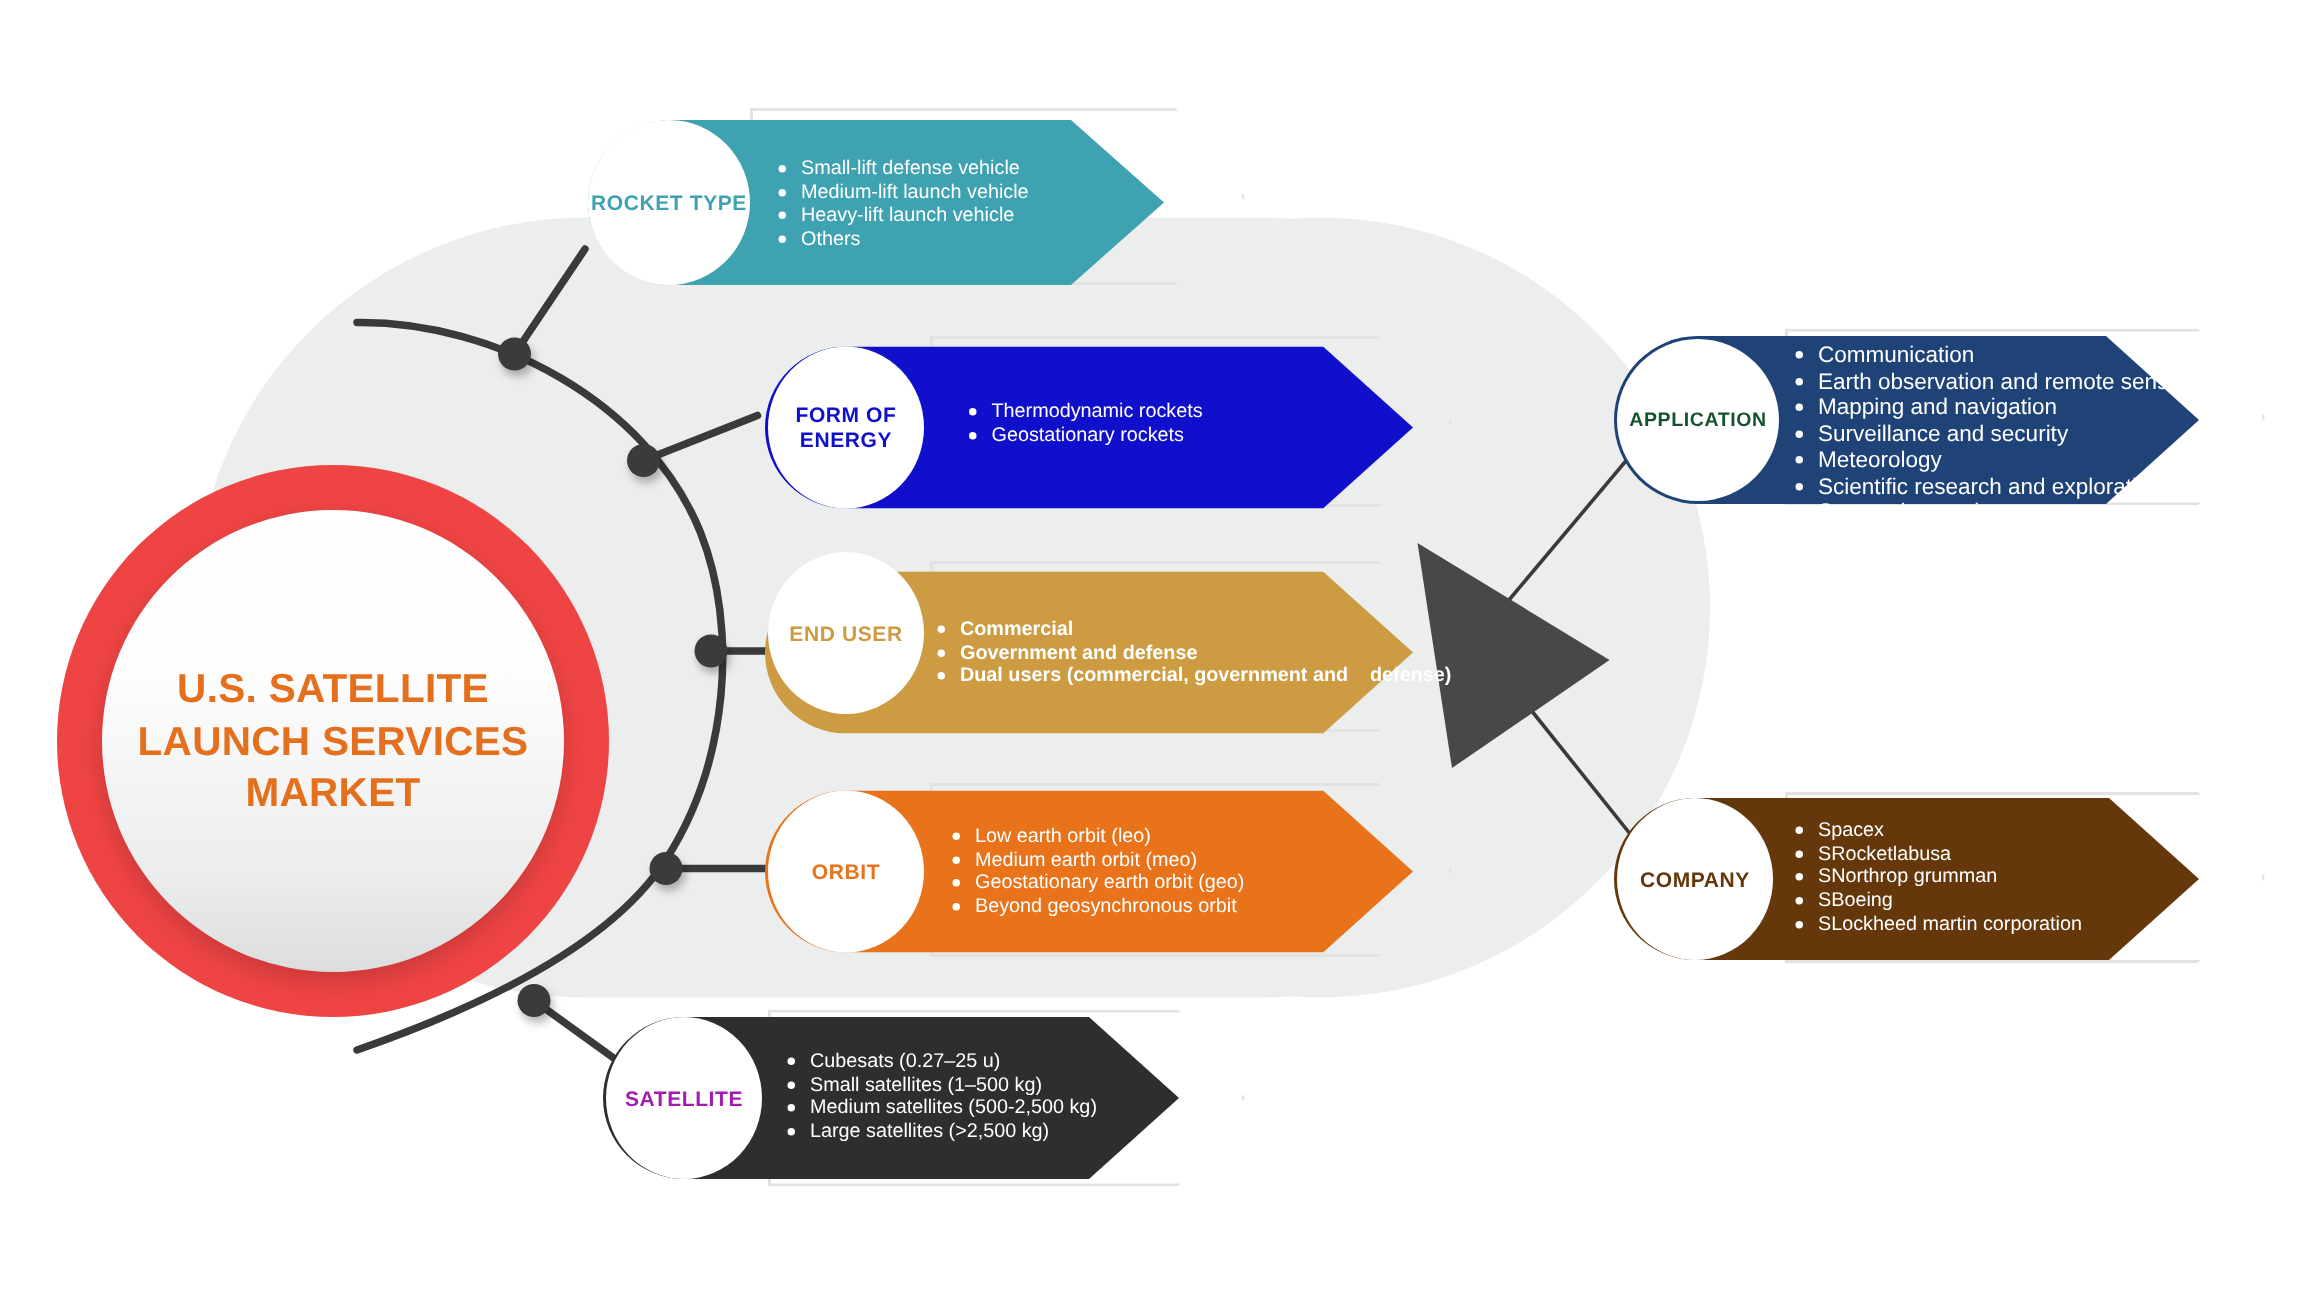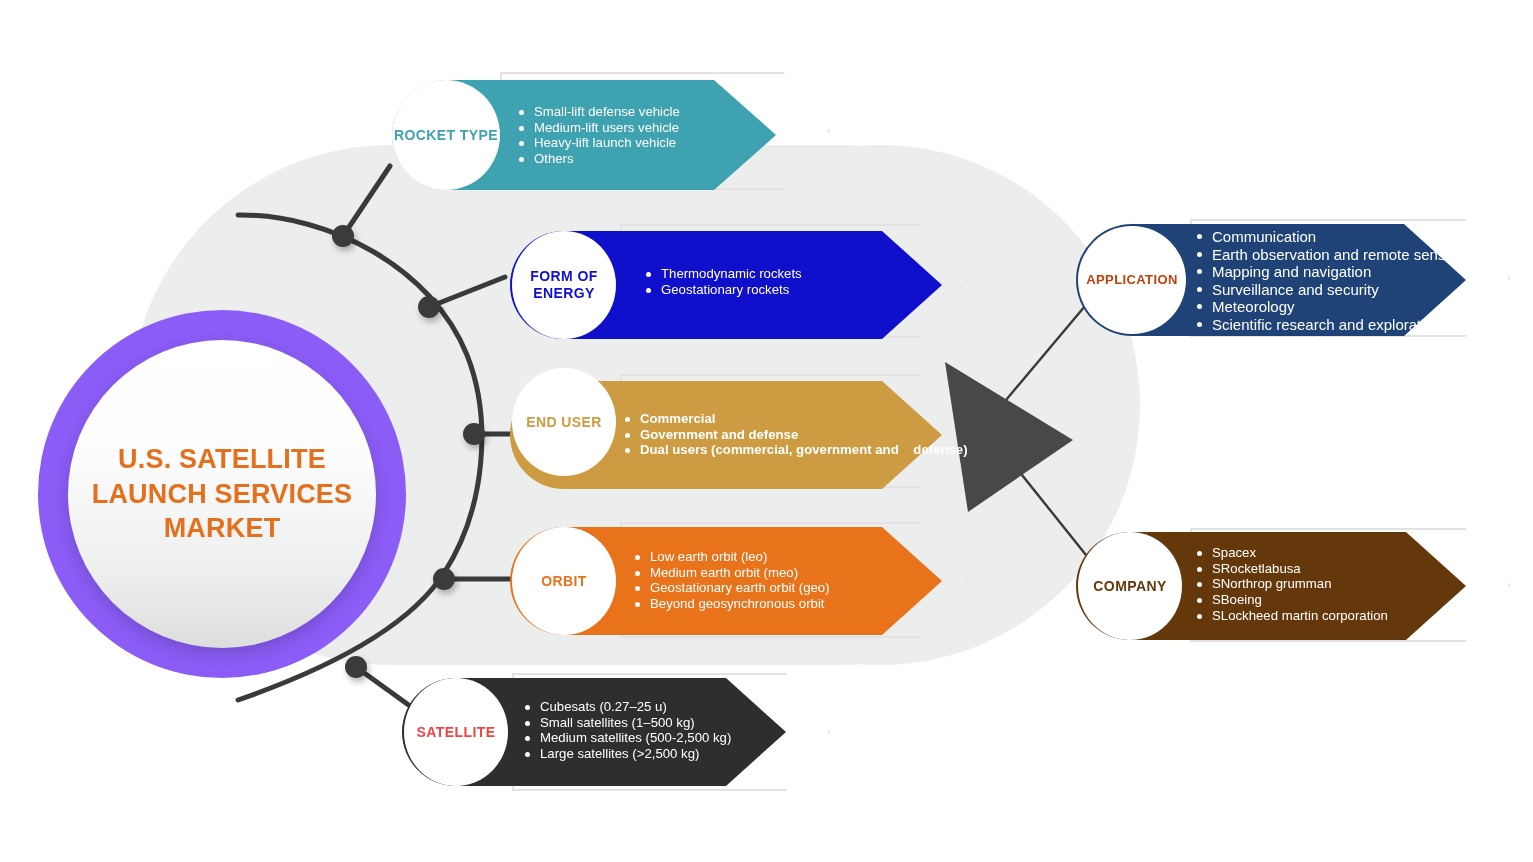--- a/index.html
+++ b/index.html
@@ -23,21 +23,21 @@
   #bg-svg{ z-index:1; }
   #line-svg{ z-index:3; }
 
   
   .hub{
     position:absolute;
     z-index:4;
     left:38px; top:310px;
     width:368px; height:368px;
     border-radius:50%;
-    background:#8b5cf6;
+    background:#ef4444;
     display:flex; align-items:center; justify-content:center;
   }
   .hub-inner{
     width:308px; height:308px;
     border-radius:50%;
     background:linear-gradient(180deg,#ffffff 0%,#fdfdfd 35%,#eceded 78%,#dcdddd 100%);
     box-shadow:0 6px 16px rgba(0,0,0,.16);
     display:flex; align-items:center; justify-content:center;
     text-align:center;
   }
@@ -156,21 +156,21 @@
   <div class="banner" style="left:392px; top:80px; width:384px; height:110px;">
     <svg class="bar" viewBox="0 0 384 110" preserveAspectRatio="none">
       <path d="M 55 0 L 322 0 L 384 55 L 322 110 L 55 110 A 55 55 0 0 1 55 0 Z" fill="#3fa2b0"></path>
     </svg>
   </div>
   <div class="pill" style="left:392px; top:80px; width:108px; height:110px;">
     <span class="pill-label" style="color:#3fa2b0;">ROCKET TYPE</span>
   </div>
   <ul class="bullets" style="left:518px; top:105px; width:300px;">
     <li>Small-lift defense vehicle</li>
-    <li>Medium-lift users vehicle</li>
+    <li>Medium-lift launch vehicle</li>
     <li>Heavy-lift launch vehicle</li>
     <li>Others</li>
   </ul>
 
   <div class="ghost" style="left:620px; top:224px; width:348px; height:114px; border-radius:0;
               clip-path:polygon(0 0, 86% 0, 100% 50%, 86% 100%, 0 100%);"></div>
   <div class="banner" style="left:510px; top:231px; width:432px; height:108px;">
     <svg class="bar" viewBox="0 0 432 108" preserveAspectRatio="none">
       <path d="M 54 0 L 372 0 L 432 54 L 372 108 L 54 108 A 54 54 0 0 1 54 0 Z" fill="#1010cc"></path>
     </svg>
@@ -218,38 +218,38 @@
   </ul>
 
   <div class="ghost" style="left:512px; top:673px; width:318px; height:118px; border-radius:0;
               clip-path:polygon(0 0, 86% 0, 100% 50%, 86% 100%, 0 100%);"></div>
   <div class="banner" style="left:402px; top:678px; width:384px; height:108px;">
     <svg class="bar" viewBox="0 0 384 108" preserveAspectRatio="none">
       <path d="M 54 0 L 324 0 L 384 54 L 324 108 L 54 108 A 54 54 0 0 1 54 0 Z" fill="#2e2e2e"></path>
     </svg>
   </div>
   <div class="pill" style="left:404px; top:678px; width:104px; height:108px;">
-    <span class="pill-label" style="color:#ef4444;">SATELLITE</span>
+    <span class="pill-label" style="color:#a21caf;">SATELLITE</span>
   </div>
   <ul class="bullets" style="left:524px; top:700px; width:330px;">
     <li>Cubesats (0.27–25 u)</li>
     <li>Small satellites (1–500 kg)</li>
     <li>Medium satellites (500-2,500 kg)</li>
     <li>Large satellites (&gt;2,500 kg)</li>
   </ul>
 
   <div class="ghost" style="left:1190px; top:219px; width:320px; height:118px; border-radius:0;
               clip-path:polygon(0 0, 86% 0, 100% 50%, 86% 100%, 0 100%);"></div>
   <div class="banner" style="left:1076px; top:224px; width:390px; height:112px;">
     <svg class="bar" viewBox="0 0 390 112" preserveAspectRatio="none">
       <path d="M 56 0 L 328 0 L 390 56 L 328 112 L 56 112 A 56 56 0 0 1 56 0 Z" fill="#1f4377"></path>
     </svg>
   </div>
   <div class="pill" style="left:1078px; top:226px; width:108px; height:108px;">
-    <span class="pill-label" style="color:#c2410c; font-size:13px;">APPLICATION</span>
+    <span class="pill-label" style="color:#14532d; font-size:13px;">APPLICATION</span>
   </div>
   <ul class="bullets" style="left:1196px; top:229px; width:300px; font-size:15px;">
     <li>Communication</li>
     <li>Earth observation and remote sensing</li>
     <li>Mapping and navigation</li>
     <li>Surveillance and security</li>
     <li>Meteorology</li>
     <li>Scientific research and exploration</li>
     <li>Space observation</li>
     <li>Exploration of outer planets</li>

